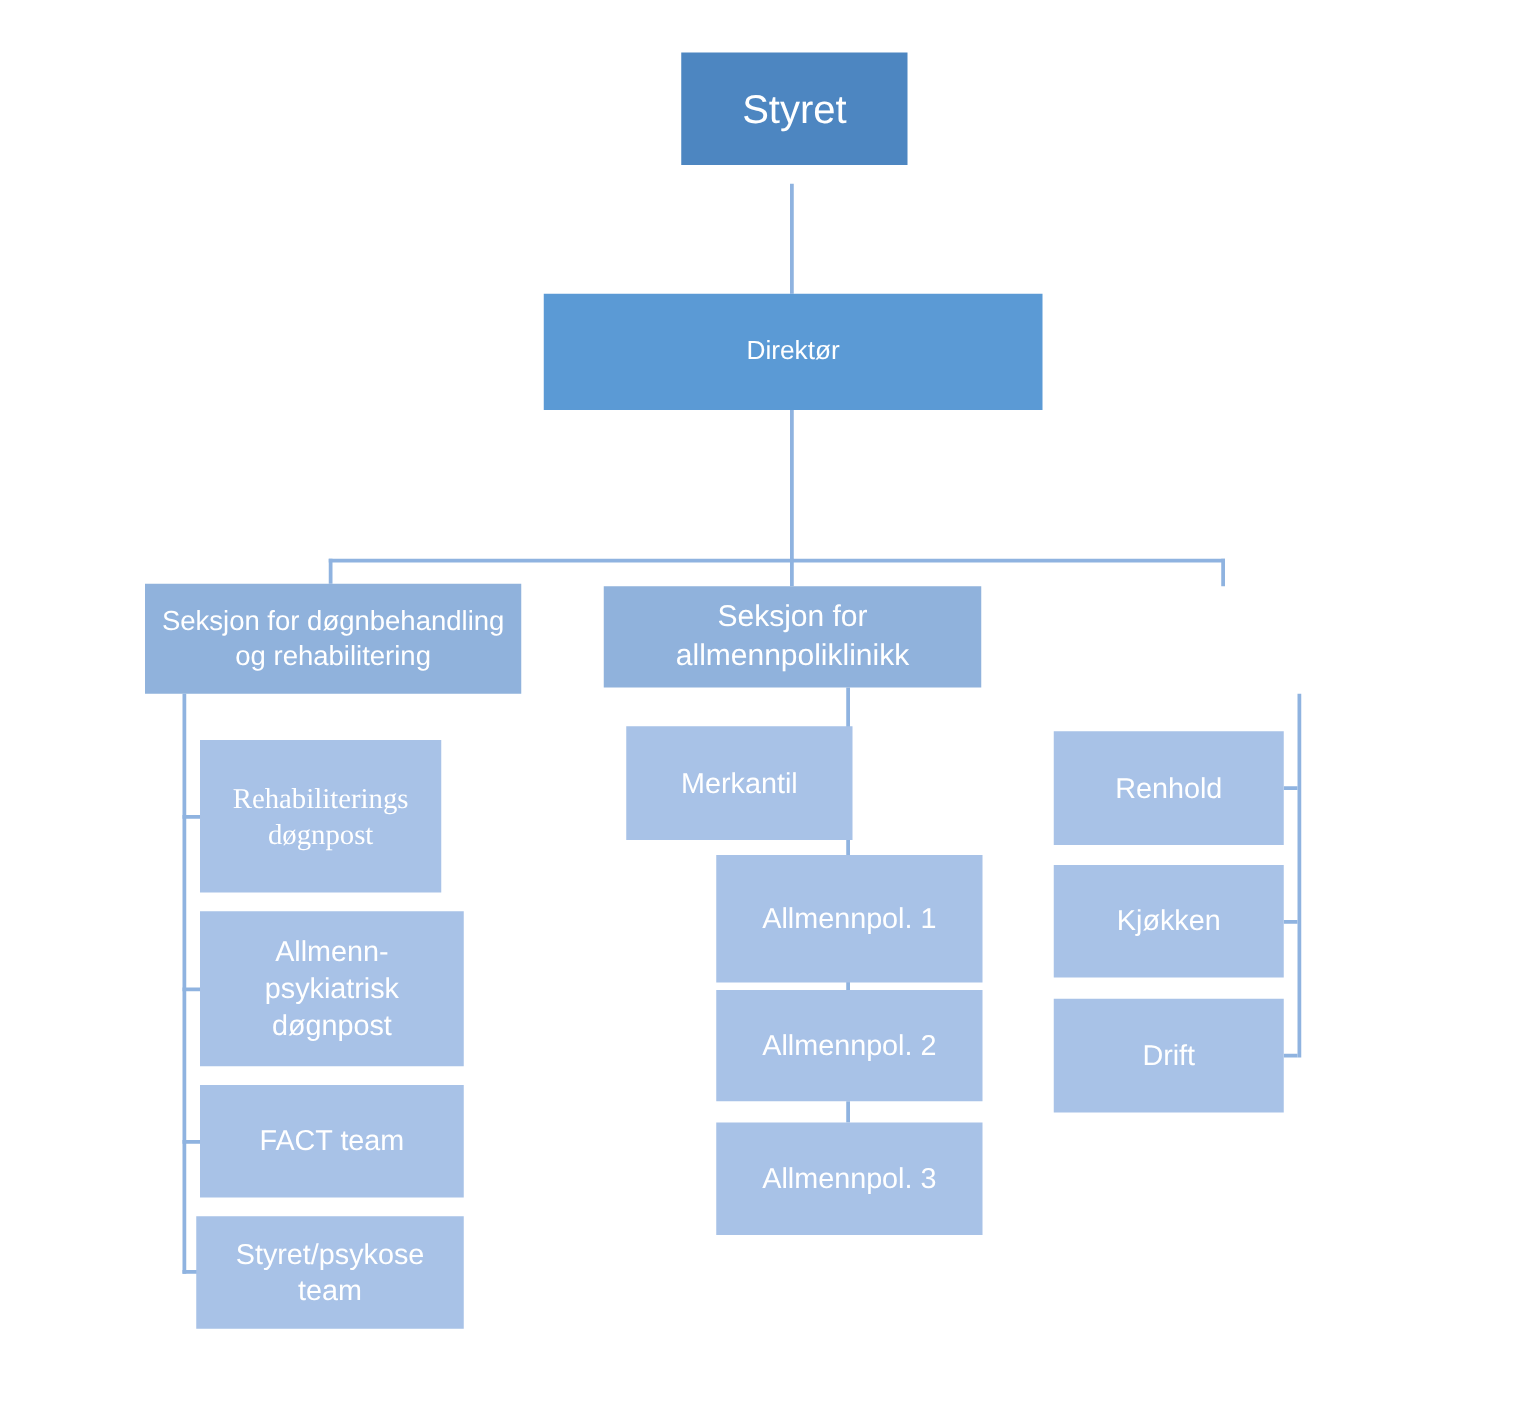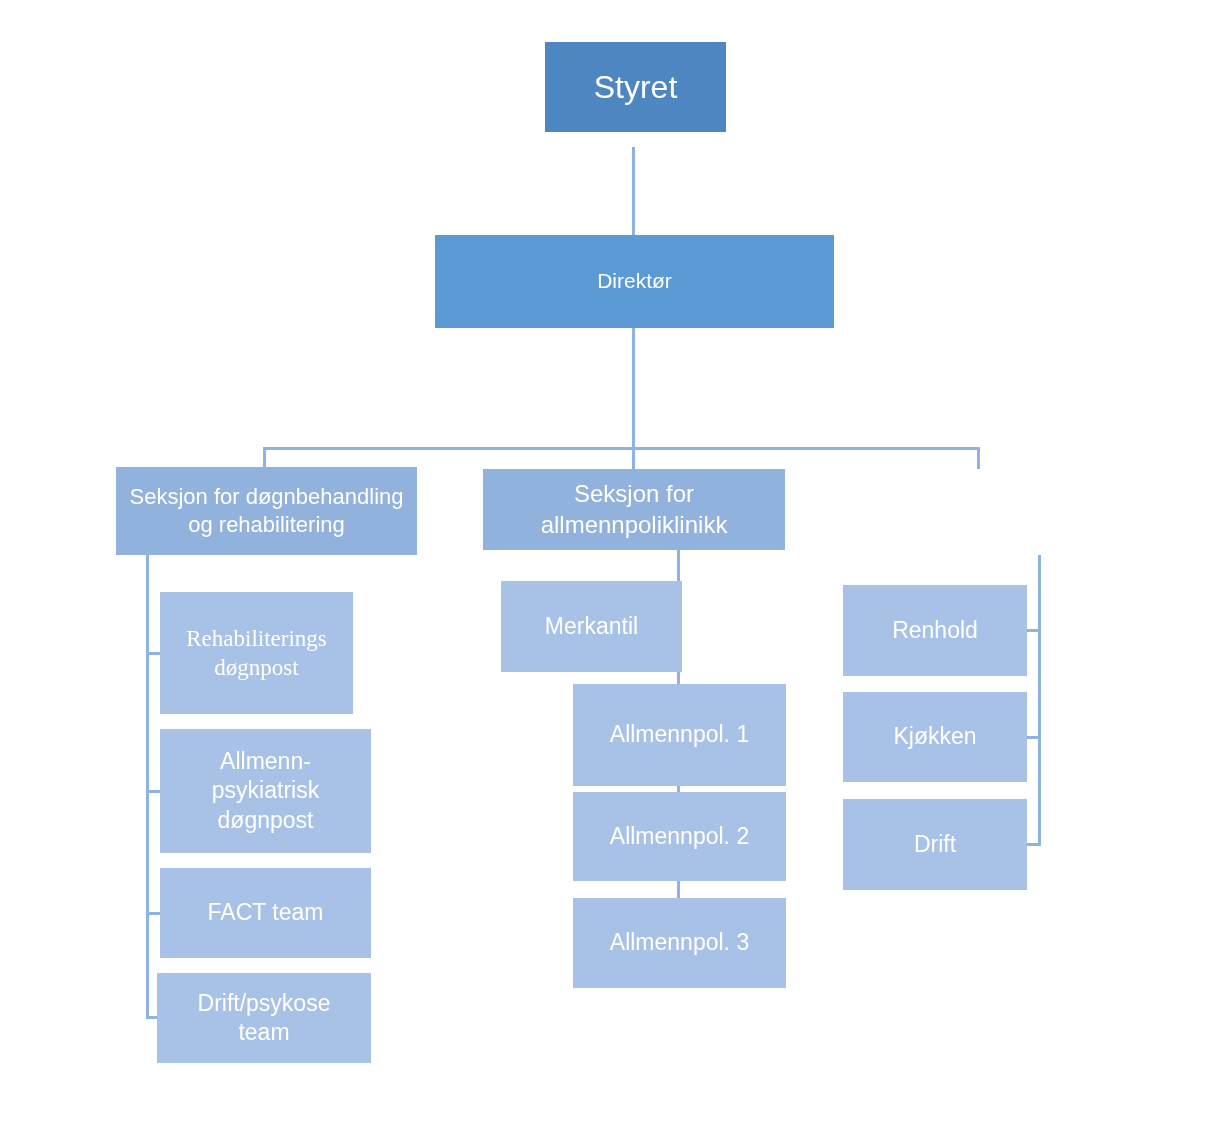--- a/index.html
+++ b/index.html
@@ -82,21 +82,21 @@
   <div class="node lvl4" style="left:160px; top:592px; width:193px; height:122px;font-family:Liberation Serif, serif;">
     <span>Rehabiliterings døgnpost</span>
   </div>
   <div class="node lvl4" style="left:160px; top:729px; width:211px; height:124px; padding:4px 28px;">
     <span>Allmenn-psykiatrisk døgnpost</span>
   </div>
   <div class="node lvl4" style="left:160px; top:868px; width:211px; height:90px;">
     <span>FACT team</span>
   </div>
   <div class="node lvl4" style="left:157px; top:973px; width:214px; height:90px; padding:0 26px;">
-    <span>Drift/psykose team</span>
+    <span>Styret/psykose team</span>
   </div>
 
   <div class="node lvl4" style="left:481px; top:581px; width:181px; height:91px;margin-left:20px;">
     <span>Merkantil</span>
   </div>
   <div class="node lvl4" style="left:573px; top:684px; width:213px; height:102px;">
     <span>Allmennpol. 1</span>
   </div>
   <div class="node lvl4" style="left:573px; top:792px; width:213px; height:89px;">
     <span>Allmennpol. 2</span>

